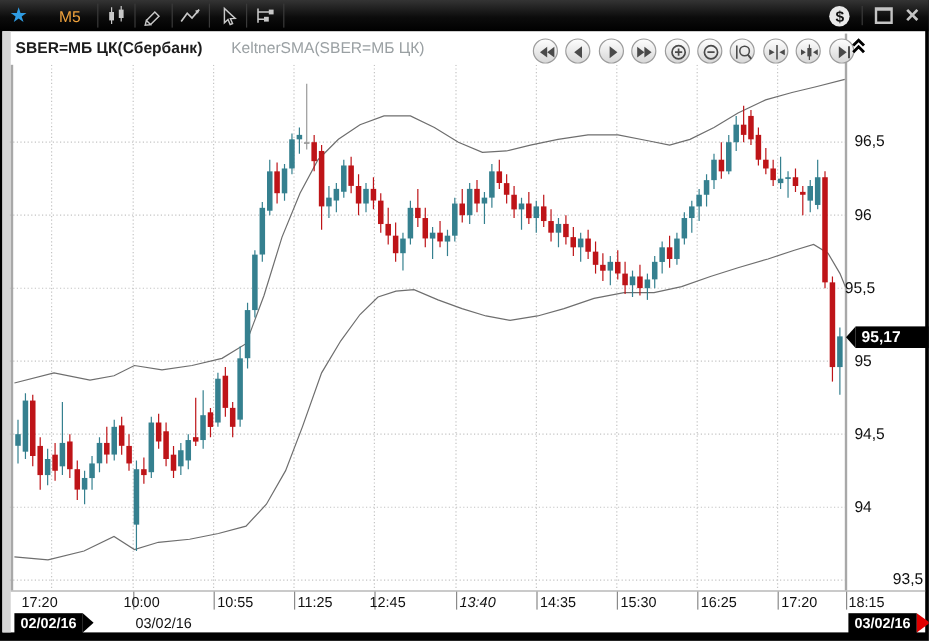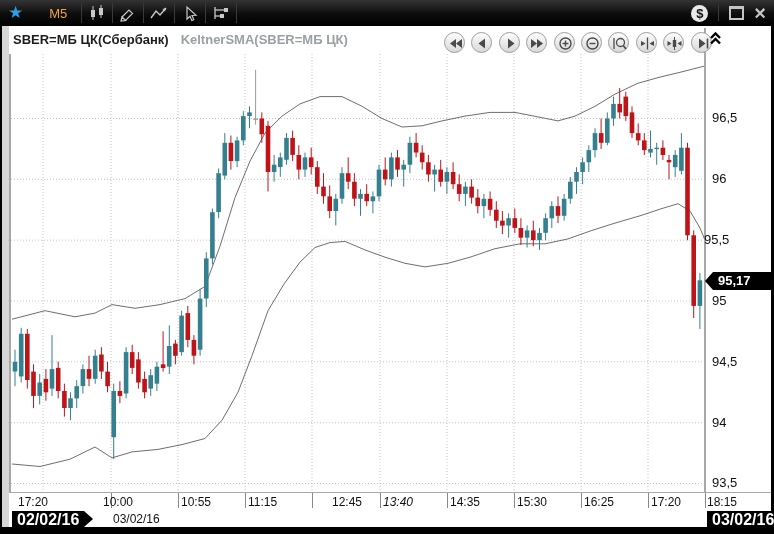--- a/index.html
+++ b/index.html
@@ -18,34 +18,34 @@
   .dollar{width:17px;height:17px;border-radius:50%;background:#e9e9e9;color:#111;font-weight:bold;
     font-size:13px;text-align:center;line-height:17px;}
   .ctrl-sep{width:1px;height:16px;background:#3a3a3a;}
   .restore{width:11px;height:9px;border:2px solid #c4c4c4;border-top-width:3px;}
   .close{color:#c4c4c4;font-size:20px;font-weight:bold;line-height:18px;}
   
   .content{position:absolute;left:2px;top:26px;width:769px;height:501px;background:#fff;}
   .frame-left{position:absolute;left:2px;top:26px;width:7px;height:501px;background:#d6d6d6;}
   .chart-header{position:absolute;left:13px;top:32px;font-size:13px;white-space:nowrap;}
   .instrument{color:#1c1c1c;font-weight:700;}
-  .indicator{color:#9aa0a3;font-weight:700;margin-left:12px;}
+  .indicator{color:#9aa0a3;font-weight:400;margin-left:24px;}
   .navbtn{position:absolute;width:21px;height:21px;border-radius:50%;
     background:linear-gradient(#fdfdfd,#d8d8d8);border:1px solid #9c9c9c;box-sizing:border-box;}
   .navbtn svg{position:absolute;left:0;top:0;}
   .collapse{position:absolute;}
   
   .pl-border{position:absolute;background:#a8a8a8;}
   
   .ylab{position:absolute;font-size:13px;color:#111;}
   .xlab{position:absolute;font-size:12px;color:#111;top:495px;}
   .xtick{position:absolute;width:1px;height:15px;background:#8a8a8a;top:493px;}
   .axis-date{position:absolute;left:113px;top:512px;font-size:12px;color:#111;}
   
-  .badge{position:absolute;background:#000;color:#fff;font-size:16px;font-weight:bold;
+  .badge{position:absolute;background:#000;color:#fff;font-size:12px;font-weight:bold;
     height:17px;line-height:17px;padding:0 5px;}
   .badge .arrow{position:absolute;width:0;height:0;}
   .dateL{left:12px;top:511px;}
   .dateL .arrow{right:-9px;top:0;border-top:8.5px solid transparent;border-bottom:8.5px solid transparent;border-left:9px solid #000;}
   .dateR{left:707px;top:511px;}
   .dateR .arrow{right:-11px;top:0;border-top:8.5px solid transparent;border-bottom:8.5px solid transparent;border-left:11px solid #e00000;}
   .pricebadge{left:713px;top:272px;height:18px;line-height:18px;font-size:13px;width:53px;}
   .pricebadge .arrow{left:-8px;top:0;border-top:9px solid transparent;border-bottom:9px solid transparent;border-right:8px solid #000;}
   .grid{stroke:#c4c4c4;stroke-width:1;stroke-dasharray:1,2;fill:none;}
   .band{stroke:#6e6e6e;stroke-width:1;fill:none;}
@@ -367,36 +367,36 @@
   </div>
   <div class="badge pricebadge">
     <span>95,17</span><span class="arrow"></span>
   </div>
 <div class="ylab" style="left: 712px; top: 110px;">96,5</div>
     <div class="ylab" style="left: 712px; top: 171px;">96</div>
     <div class="ylab" style="left: 704px; top: 232px;">95,5</div>
     <div class="ylab" style="left: 712px; top: 293px;">95</div>
     <div class="ylab" style="left: 712px; top: 354px;">94,5</div>
     <div class="ylab" style="left: 712px; top: 415px;">94</div>
-    <div class="ylab" style="left: 712px; top: 475px;">93,5</div>
+    <div class="ylab" style="left: 744px; top: 475px;">93,5</div>
     <div class="xtick" style="left: 111px;"></div>
     <div class="xtick" style="left: 178px;"></div>
     <div class="xtick" style="left: 245px;"></div>
     <div class="xtick" style="left: 312px;"></div>
     <div class="xtick" style="left: 380px;"></div>
     <div class="xtick" style="left: 447px;"></div>
     <div class="xtick" style="left: 514px;"></div>
     <div class="xtick" style="left: 581px;"></div>
     <div class="xtick" style="left: 648px;"></div>
     <div class="xtick" style="left: 705px;"></div>
     <div class="xlab" style="left: 18px;">17:20</div>
     <div class="xlab" style="left: 103px;">10:00</div>
     <div class="xlab" style="left: 181px;">10:55</div>
-    <div class="xlab" style="left: 248px;">11:15</div>
-    <div class="xlab" style="left: 332px;">12:45</div>
+    <div class="xlab" style="left: 248px;">11:25</div>
+    <div class="xlab" style="left: 308px;">12:45</div>
     <div class="xlab" style="left: 383px; font-style: italic;">13:40</div>
     <div class="xlab" style="left: 450px;">14:35</div>
     <div class="xlab" style="left: 517px;">15:30</div>
     <div class="xlab" style="left: 584px;">16:25</div>
     <div class="xlab" style="left: 651px;">17:20</div>
     <div class="xlab" style="left: 707px;">18:15</div>
     <span class="navbtn" style="left: 444px; top: 32px;">
       <svg width="21" height="21" viewBox="0 0 21 21" fill="#4a4a4a">
         <polygon points="11,6 5,10.5 11,15"></polygon>
         <polygon points="17,6 11,10.5 17,15"></polygon>

